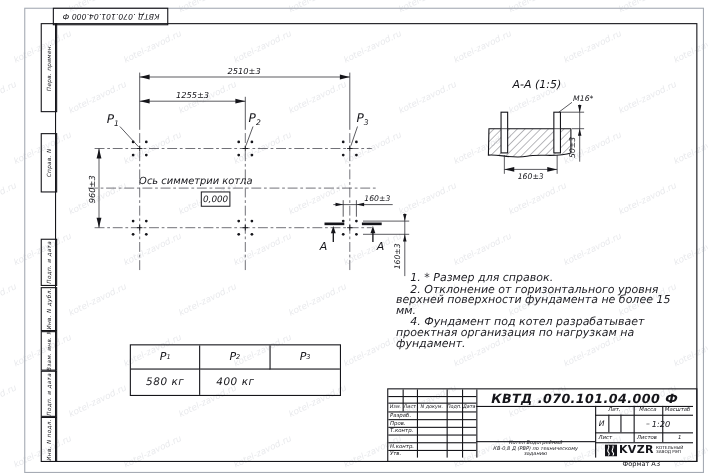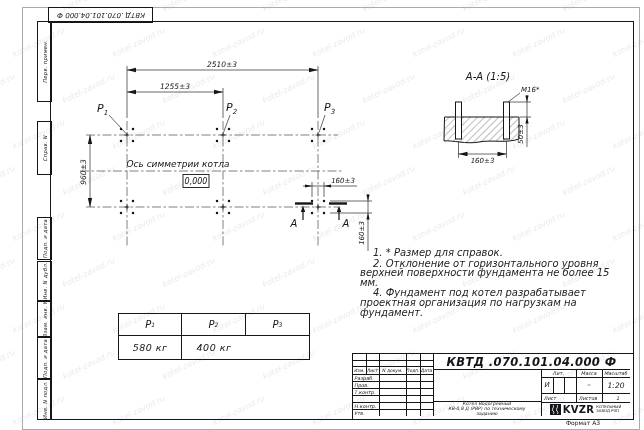--- a/index.html
+++ b/index.html
@@ -330,21 +330,21 @@
       <div>Котел Водогрейный</div>
       <div>КВ-0,8 Д (РВР) по техническому</div>
       <div>заданию</div>
     </div>
 
     <div class="slbl scenter" style="left:188px;top:15.5px;width:35px;height:7px;">Лит.</div>
     <div class="slbl scenter" style="left:223px;top:15.5px;width:26px;height:7px;">Масса</div>
     <div class="slbl scenter" style="left:249px;top:15.5px;width:28px;height:7px;">Масштаб</div>
     <div class="abs scenter it" style="left:188px;top:23px;width:12px;height:16px;font-size:7px;">И</div>
     <div class="abs scenter it" style="left:223px;top:23px;width:26px;height:16px;font-size:7px;">–</div>
-    <div class="abs scenter it" style="left:249px;top:23px;width:28px;height:16px;font-size:7.5px;">1:20</div>
+    <div class="abs scenter it" style="left:234px;top:23px;width:28px;height:16px;font-size:7.5px;">1:20</div>
 
     <div class="slbl" style="left:191px;top:41px;">Лист</div>
     <div class="slbl" style="left:226px;top:41px;">Листов</div>
     <div class="slbl scenter" style="left:255px;top:41px;width:20px;height:6px;">1</div>
 
     <div class="abs" style="left:188px;top:48px;width:89px;height:14px;display:flex;align-items:center;justify-content:center;gap:2px;">
       <svg width="11" height="11" viewBox="0 0 11 11">
         <rect x="0" y="0" width="11" height="11" fill="#15151a"></rect>
         <path d="M3,1 C5,3 1,5 3,7 C5,9 3,10 3,10" stroke="#ffffff" stroke-width="1" fill="none"></path>
         <path d="M7,1 C9,3 5,5 7,7 C9,9 7,10 7,10" stroke="#ffffff" stroke-width="1" fill="none"></path>

